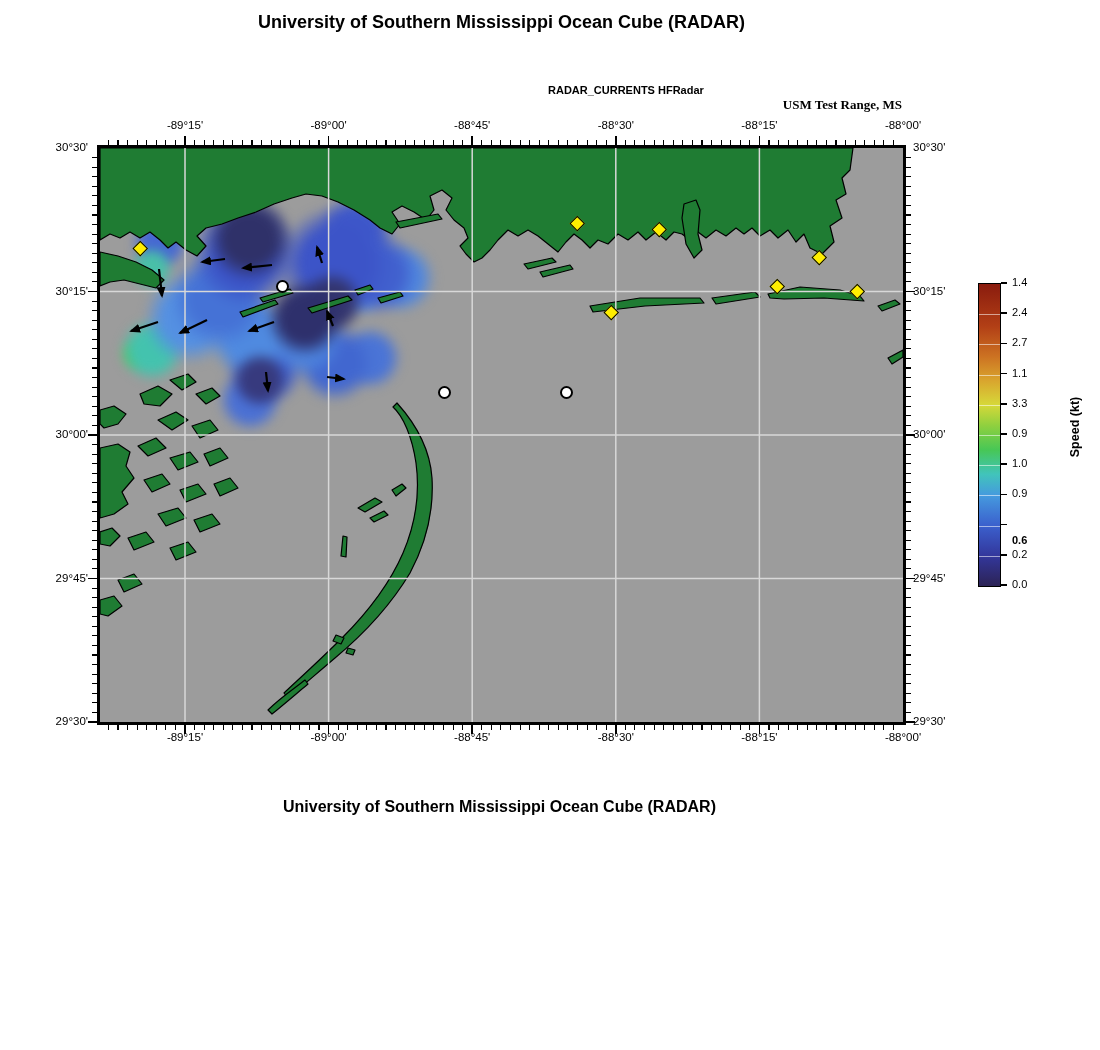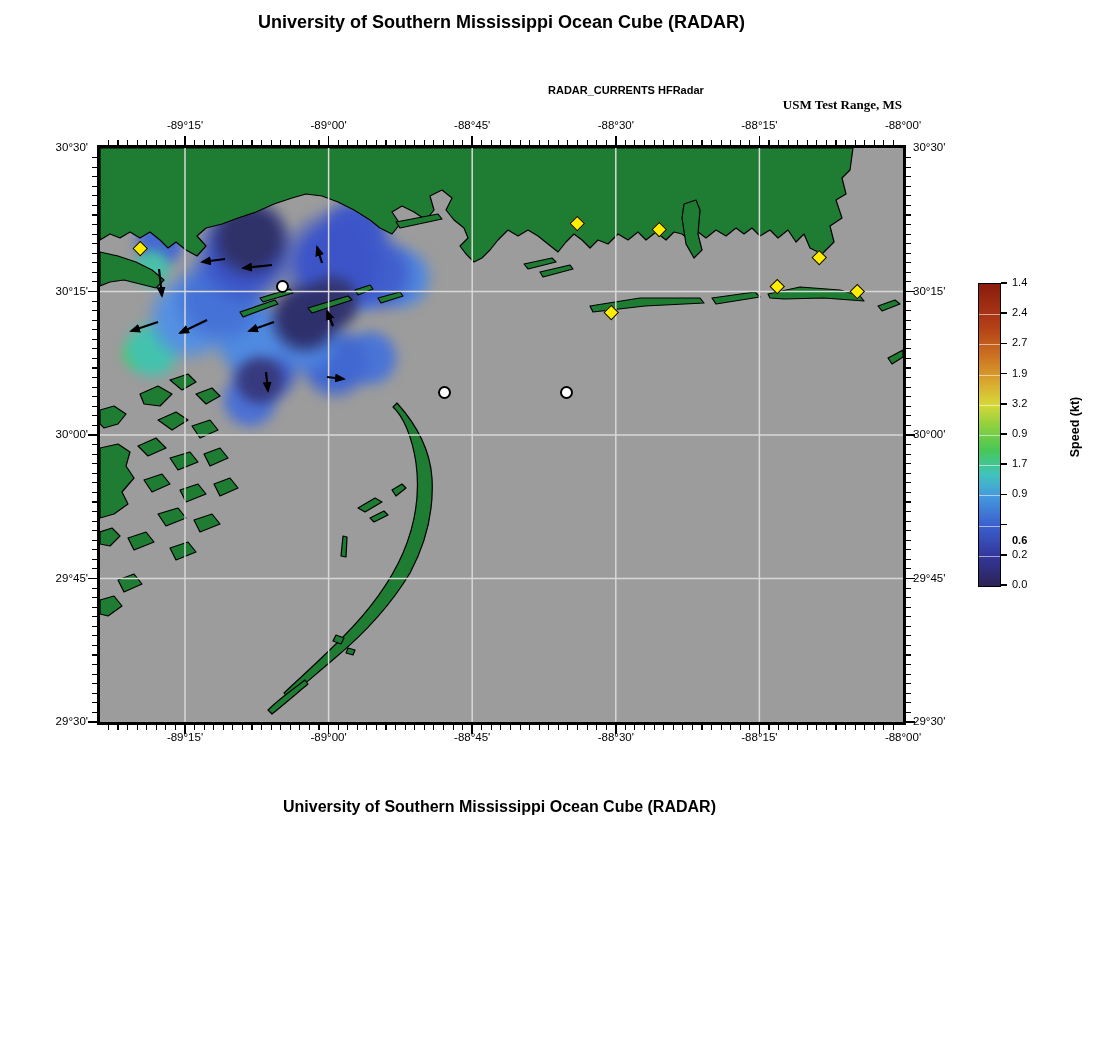--- a/index.html
+++ b/index.html
@@ -481,27 +481,27 @@
   <div id="cb-ticks">
       <div class="cb-tick abs" style="top: 584.25px;"></div>
       <div class="cb-lab abs" style="top: 578px;">0.0</div>
       <div class="cb-tick abs" style="top: 554.05px;"></div>
       <div class="cb-lab abs" style="top: 547.8px;">0.2</div>
       <div class="cb-tick abs" style="top: 523.85px;"></div>
       <div class="cb-lab abs" style="top: 534px; font-weight: bold;">0.6</div>
       <div class="cb-tick abs" style="top: 493.65px;"></div>
       <div class="cb-lab abs" style="top: 487.4px;">0.9</div>
       <div class="cb-tick abs" style="top: 463.45px;"></div>
-      <div class="cb-lab abs" style="top: 457.2px;">1.7</div>
+      <div class="cb-lab abs" style="top: 457.2px;">1.0</div>
       <div class="cb-tick abs" style="top: 433.25px;"></div>
       <div class="cb-lab abs" style="top: 427px;">0.9</div>
       <div class="cb-tick abs" style="top: 403.05px;"></div>
-      <div class="cb-lab abs" style="top: 396.8px;">3.2</div>
+      <div class="cb-lab abs" style="top: 396.8px;">3.3</div>
       <div class="cb-tick abs" style="top: 372.85px;"></div>
-      <div class="cb-lab abs" style="top: 366.6px;">1.9</div>
+      <div class="cb-lab abs" style="top: 366.6px;">1.1</div>
       <div class="cb-tick abs" style="top: 342.65px;"></div>
       <div class="cb-lab abs" style="top: 336.4px;">2.7</div>
       <div class="cb-tick abs" style="top: 312.45px;"></div>
       <div class="cb-lab abs" style="top: 306.2px;">2.4</div>
       <div class="cb-tick abs" style="top: 282.25px;"></div>
       <div class="cb-lab abs" style="top: 276px;">1.4</div>
     </div>
   <div class="abs" id="cb-label">Speed (kt)</div>
 
   <div class="abs title" id="title-bottom">University of Southern Mississippi Ocean Cube (RADAR)</div>

